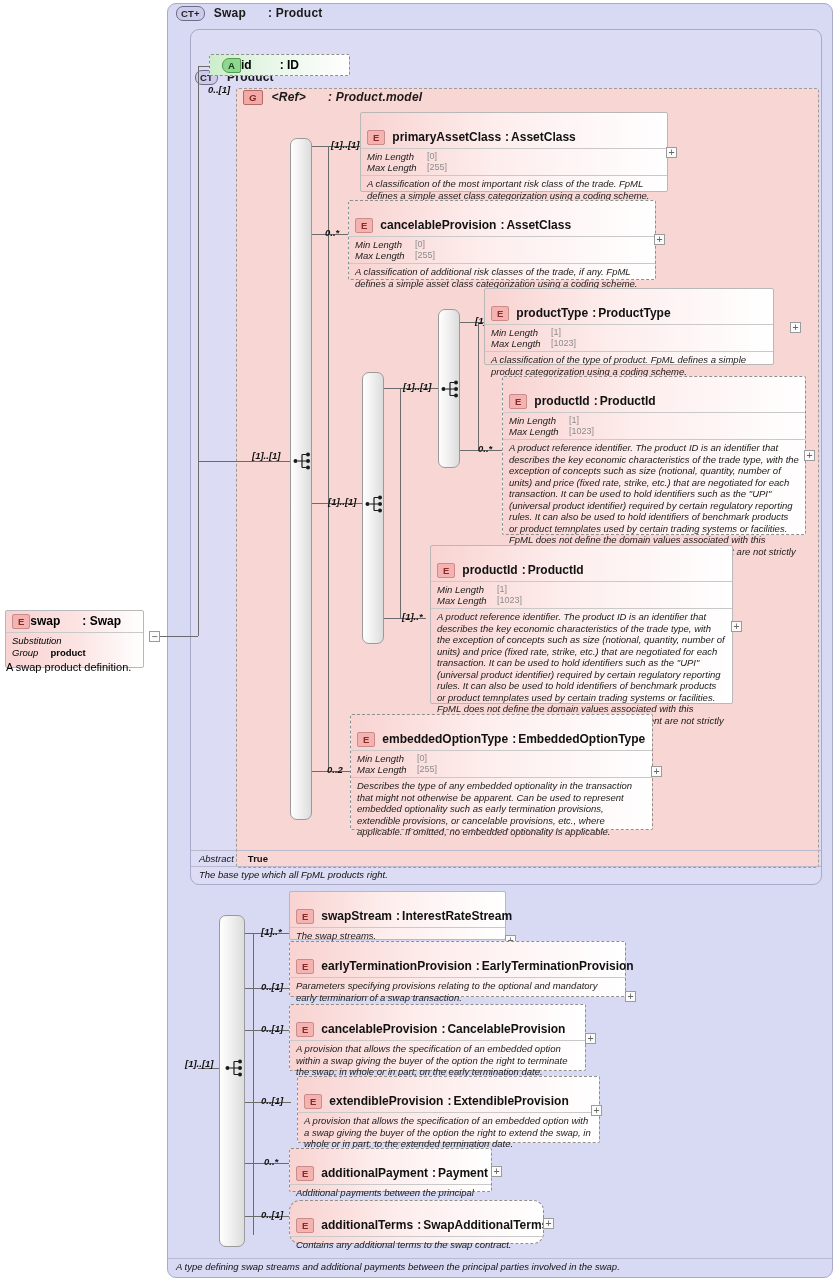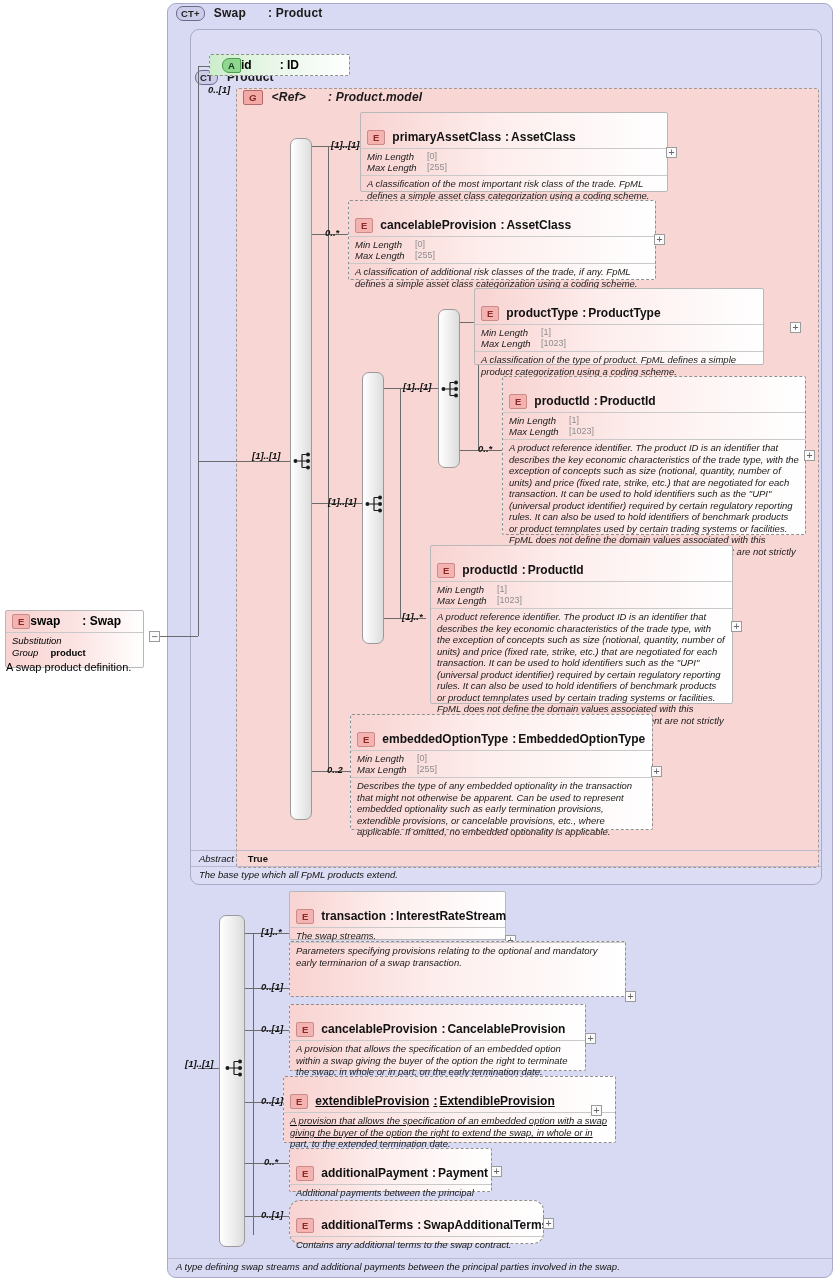--- a/index.html
+++ b/index.html
@@ -317,21 +317,21 @@
     <path d="M4.5 10 H9 M9 3.5 V16.5 M9 3.5 H13 M9 10 H13 M9 16.5 H13" stroke="#1a1a1a" stroke-width="1.2" fill="none"></path>
     <circle cx="15" cy="3.5" r="2" fill="#1a1a1a"></circle>
     <circle cx="15" cy="10" r="2" fill="#1a1a1a"></circle>
     <circle cx="15" cy="16.5" r="2" fill="#1a1a1a"></circle>
   </svg>
 </div>
 <div class="abs ln-v" style="left:478px; top:322px; height:128px;"></div>
 
 <div class="abs ln-h" style="left:460px; top:322px; width:42px;"></div>
 <div class="abs card" style="left:475px; top:315px;">[1]..*</div>
-<div class="abs ebox" style="left:474px; top:288px; width:290px; height:77px;">
+<div class="abs ebox" style="left:484px; top:288px; width:290px; height:77px;">
   <div class="hdr">
     <span class="tag-e">E</span><span class="lbl">productType</span><span class="colon">:</span><span>ProductType</span>
   </div>
   <div class="facets">
     <div class="frow">
         <span class="fname">Min Length</span>
         <span class="val">[1]</span>
       </div>
     <div class="frow">
         <span class="fname">Max Length</span>
@@ -398,67 +398,70 @@
         <span class="val">[255]</span>
       </div>
   </div>
   <div class="doc">Describes the type of any embedded optionality in the transaction that might not otherwise be apparent. Can be used to represent embedded optionality such as early termination provisions, extendible provisions, or cancelable provisions, etc., where applicable. If omitted, no embedded optionality is applicable.</div>
 </div>
 <div class="abs expander" style="left:651px; top:766px;">+</div>
 
 <div class="abs metarow" style="left:191px; top:850px; width:630px;">
   <span>Abstract</span><b>True</b>
 </div>
-<div class="abs metarow" style="left:191px; top:866px; width:630px;">The base type which all FpML products extend.</div>
+<div class="abs metarow" style="left:191px; top:866px; width:630px;">The base type which all FpML products right.</div>
 
 <div class="abs ln-h" style="left:198px; top:1068px; width:28px;"></div>
 <div class="abs card" style="left:185px; top:1058px;">[1]..[1]</div>
 
 <div class="abs seqbar" style="left:219px; top:915px; width:26px; height:332px;"></div>
 <div class="abs" style="left:225px; top:1058px;">
   <svg width="22" height="20" viewBox="0 0 22 20">
     <circle cx="2.5" cy="10" r="2" fill="#1a1a1a"></circle>
     <path d="M4.5 10 H9 M9 3.5 V16.5 M9 3.5 H13 M9 10 H13 M9 16.5 H13" stroke="#1a1a1a" stroke-width="1.2" fill="none"></path>
     <circle cx="15" cy="3.5" r="2" fill="#1a1a1a"></circle>
     <circle cx="15" cy="10" r="2" fill="#1a1a1a"></circle>
     <circle cx="15" cy="16.5" r="2" fill="#1a1a1a"></circle>
   </svg>
 </div>
 <div class="abs ln-v" style="left:253px; top:933px; height:302px;"></div>
 
 <div class="abs ln-h" style="left:245px; top:933px; width:48px;"></div>
 <div class="abs card" style="left:261px; top:926px;">[1]..*</div>
 <div class="abs ebox" style="left:289px; top:891px; width:217px; height:49px;">
   <div class="hdr">
-    <span class="tag-e">E</span><span class="lbl">transaction</span><span class="colon">:</span><span>InterestRateStream</span>
+    <span class="tag-e">E</span><span class="lbl">swapStream</span><span class="colon">:</span><span>InterestRateStream</span>
   </div>
   <div class="doc">The swap streams.</div>
 </div>
 <div class="abs expander" style="left:505px; top:935px;">+</div>
 
 <div class="abs ln-h" style="left:245px; top:988px; width:46px;"></div>
 <div class="abs card" style="left:261px; top:981px;">0..[1]</div>
 <div class="abs ebox dashed" style="left:289px; top:941px; width:337px; height:56px;">
+  <div class="hdr">
+    <span class="tag-e">E</span><span class="lbl">earlyTerminationProvision</span><span class="colon">:</span><span>EarlyTerminationProvision</span>
+  </div>
   <div class="doc">Parameters specifying provisions relating to the optional and mandatory early terminarion of a swap transaction.</div>
 </div>
 <div class="abs expander" style="left:625px; top:991px;">+</div>
 
 <div class="abs ln-h" style="left:245px; top:1030px; width:46px;"></div>
 <div class="abs card" style="left:261px; top:1023px;">0..[1]</div>
 <div class="abs ebox dashed" style="left:289px; top:1004px; width:297px; height:67px;">
   <div class="hdr">
     <span class="tag-e">E</span><span class="lbl">cancelableProvision</span><span class="colon">:</span><span>CancelableProvision</span>
   </div>
   <div class="doc">A provision that allows the specification of an embedded option within a swap giving the buyer of the option the right to terminate the swap, in whole or in part, on the early termination date.</div>
 </div>
 <div class="abs expander" style="left:585px; top:1033px;">+</div>
 
 <div class="abs ln-h" style="left:245px; top:1102px; width:46px;"></div>
 <div class="abs card" style="left:261px; top:1095px;">0..[1]</div>
-<div class="abs ebox dashed" style="left:283px; top:1076px; width:333px; height:67px;text-decoration:underline;">
+<div class="abs ebox dashed" style="left:297px; top:1076px; width:303px; height:67px;">
   <div class="hdr">
     <span class="tag-e">E</span><span class="lbl">extendibleProvision</span><span class="colon">:</span><span>ExtendibleProvision</span>
   </div>
   <div class="doc">A provision that allows the specification of an embedded option with a swap giving the buyer of the option the right to extend the swap, in whole or in part, to the extended termination date.</div>
 </div>
 <div class="abs expander" style="left:591px; top:1105px;">+</div>
 
 <div class="abs ln-h" style="left:245px; top:1163px; width:46px;"></div>
 <div class="abs card" style="left:264px; top:1156px;">0..*</div>
 <div class="abs ebox dashed" style="left:289px; top:1148px; width:203px; height:44px;">

